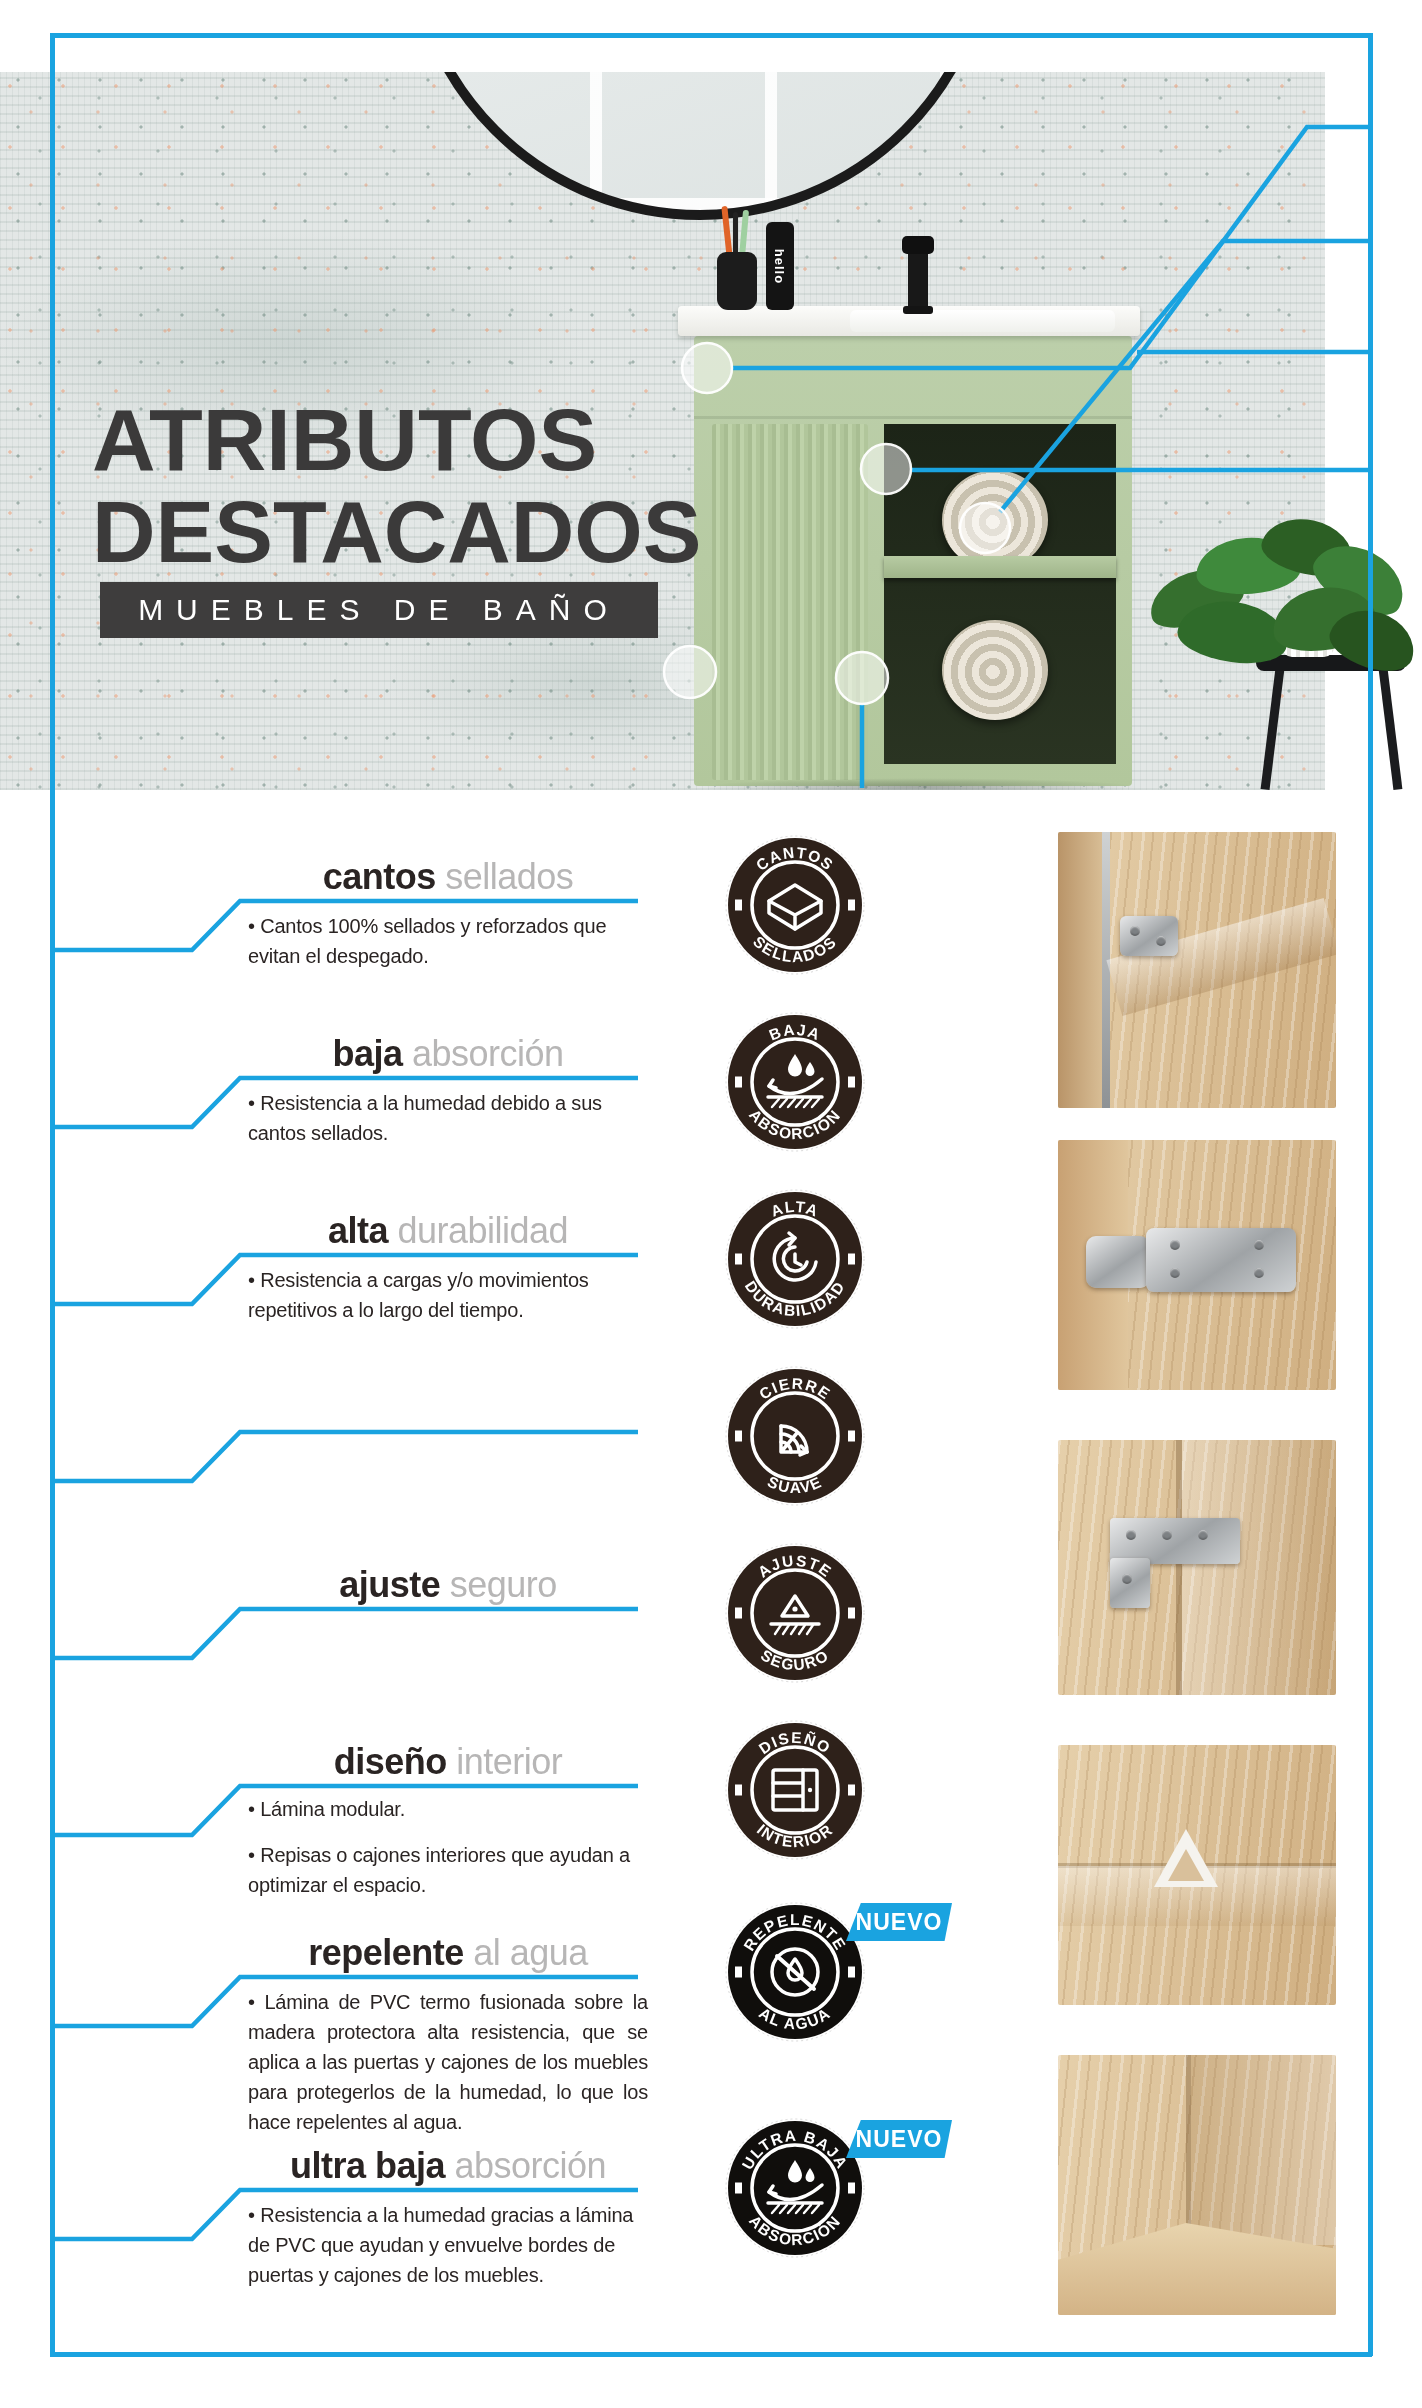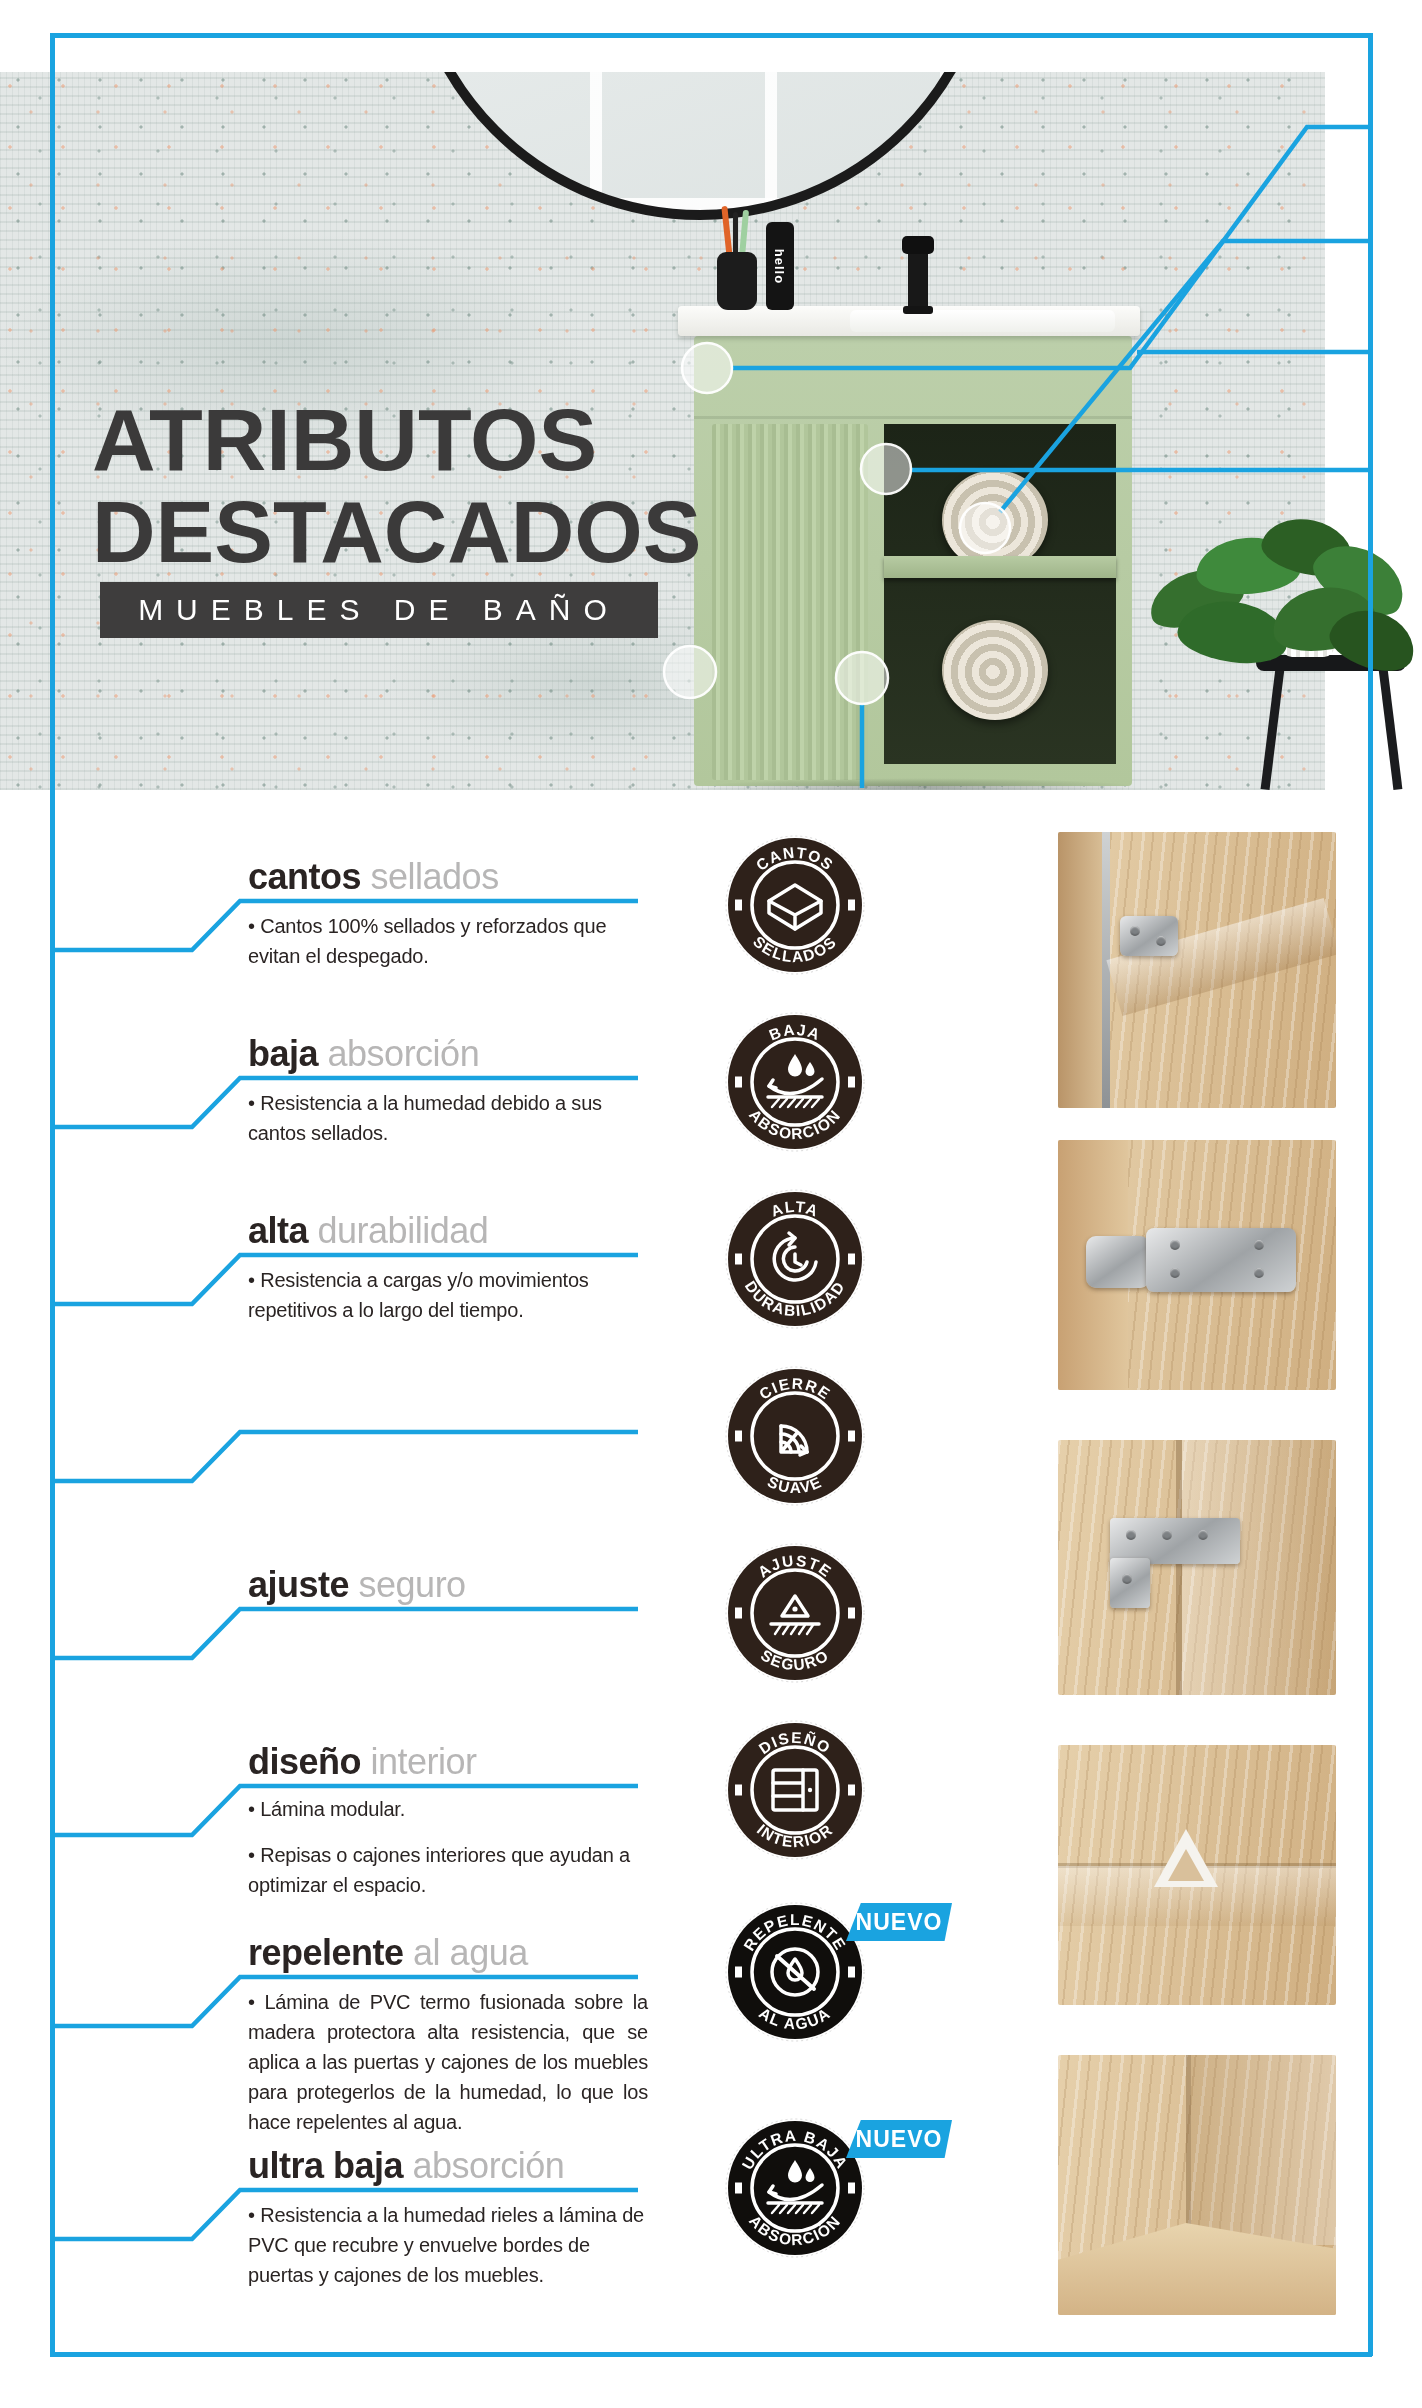--- a/index.html
+++ b/index.html
@@ -67,21 +67,21 @@
     font-size:88px;line-height:92px;letter-spacing:0px;}
   .sub-badge{position:absolute;left:100px;top:510px;width:558px;height:56px;background:#3e3d3d;
     display:flex;align-items:center;justify-content:center;color:#fff;font-size:30px;
     letter-spacing:13px;font-weight:normal;}
   
   .callouts{position:absolute;left:0;top:0;z-index:6;pointer-events:none;}
   .callouts path{stroke:var(--accent);stroke-width:4.5;fill:none;}
   .callouts circle{fill:rgba(255,255,255,.5);stroke:rgba(255,255,255,.95);stroke-width:2.5;}
   
   .attr{position:absolute;left:248px;width:400px;}
-  .attr h3{margin:0;font-size:36px;line-height:44px;font-weight:bold;color:var(--text);letter-spacing:-.5px;}
+  .attr h3{margin:0;font-size:36px;line-height:44px;font-weight:bold;color:var(--text);letter-spacing:-.5px;text-align:center;}
   .attr h3 .gray{color:#b7b6b6;font-weight:normal;}
   .attr p{margin:12px 0 0 0;font-size:20px;line-height:30px;color:var(--text);letter-spacing:-.2px;}
   .attr.justify p{text-align:justify;}
   
   .badge{position:absolute;left:725px;width:140px;height:140px;}
   .badge text{font-family:"Liberation Sans","DejaVu Sans",sans-serif;font-size:15.5px;font-weight:bold;
     fill:#fff;letter-spacing:1.5px;}
   .badge .icon{stroke:#fff;stroke-width:3.5;fill:none;stroke-linecap:round;stroke-linejoin:round;}
   .badge .icon .fillw{fill:#fff;stroke:none;}
   .badge .icon .thin{stroke-width:2.4;}
@@ -210,21 +210,21 @@
     <h3><span>diseño</span> <span class="gray">interior</span></h3>
     <p style="margin-top:10px;">• Lámina modular.</p>
     <p style="margin-top:16px;">• Repisas o cajones interiores que ayudan a optimizar el espacio.</p>
   </div>
   <div class="attr justify" style="top:1931px;">
     <h3><span>repelente</span> <span class="gray">al agua</span></h3>
     <p>• Lámina de PVC termo fusionada sobre la madera protectora alta resistencia, que se aplica a las puertas y cajones de los muebles para protegerlos de la humedad, lo que los hace repelentes al agua.</p>
   </div>
   <div class="attr" style="top:2144px;">
     <h3><span>ultra baja</span> <span class="gray">absorción</span></h3>
-    <p>• Resistencia a la humedad rieles a lámina de PVC que recubre y envuelve bordes de puertas y cajones de los muebles.</p>
+    <p>• Resistencia a la humedad gracias a lámina de PVC que ayudan y envuelve bordes de puertas y cajones de los muebles.</p>
   </div>
 
   <svg class="badge" style="top:835px;" viewBox="-70 -70 140 140">
     <circle r="69" fill="none" stroke="#d8d8d8" stroke-width="1" stroke-dasharray="2 3"></circle>
     <circle r="67" fill="var(--badge-dark)"></circle>
     <circle r="43" fill="none" stroke="#fff" stroke-width="3.5"></circle>
     <rect x="-60" y="-5.5" width="7" height="11" fill="#fff"></rect>
       <rect x="53" y="-5.5" width="7" height="11" fill="#fff"></rect>
     <text text-anchor="middle"><textPath href="#arcT" startOffset="50%">CANTOS</textPath></text>
     <text text-anchor="middle"><textPath href="#arcB" startOffset="50%">SELLADOS</textPath></text>

